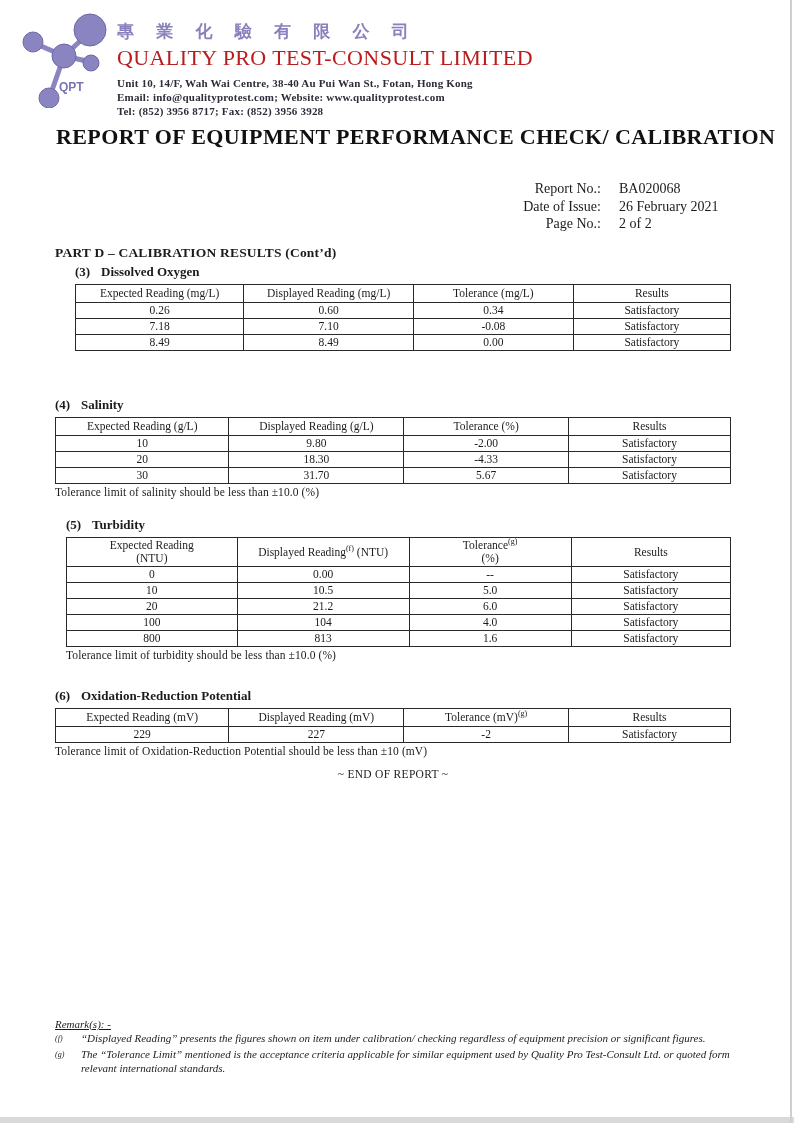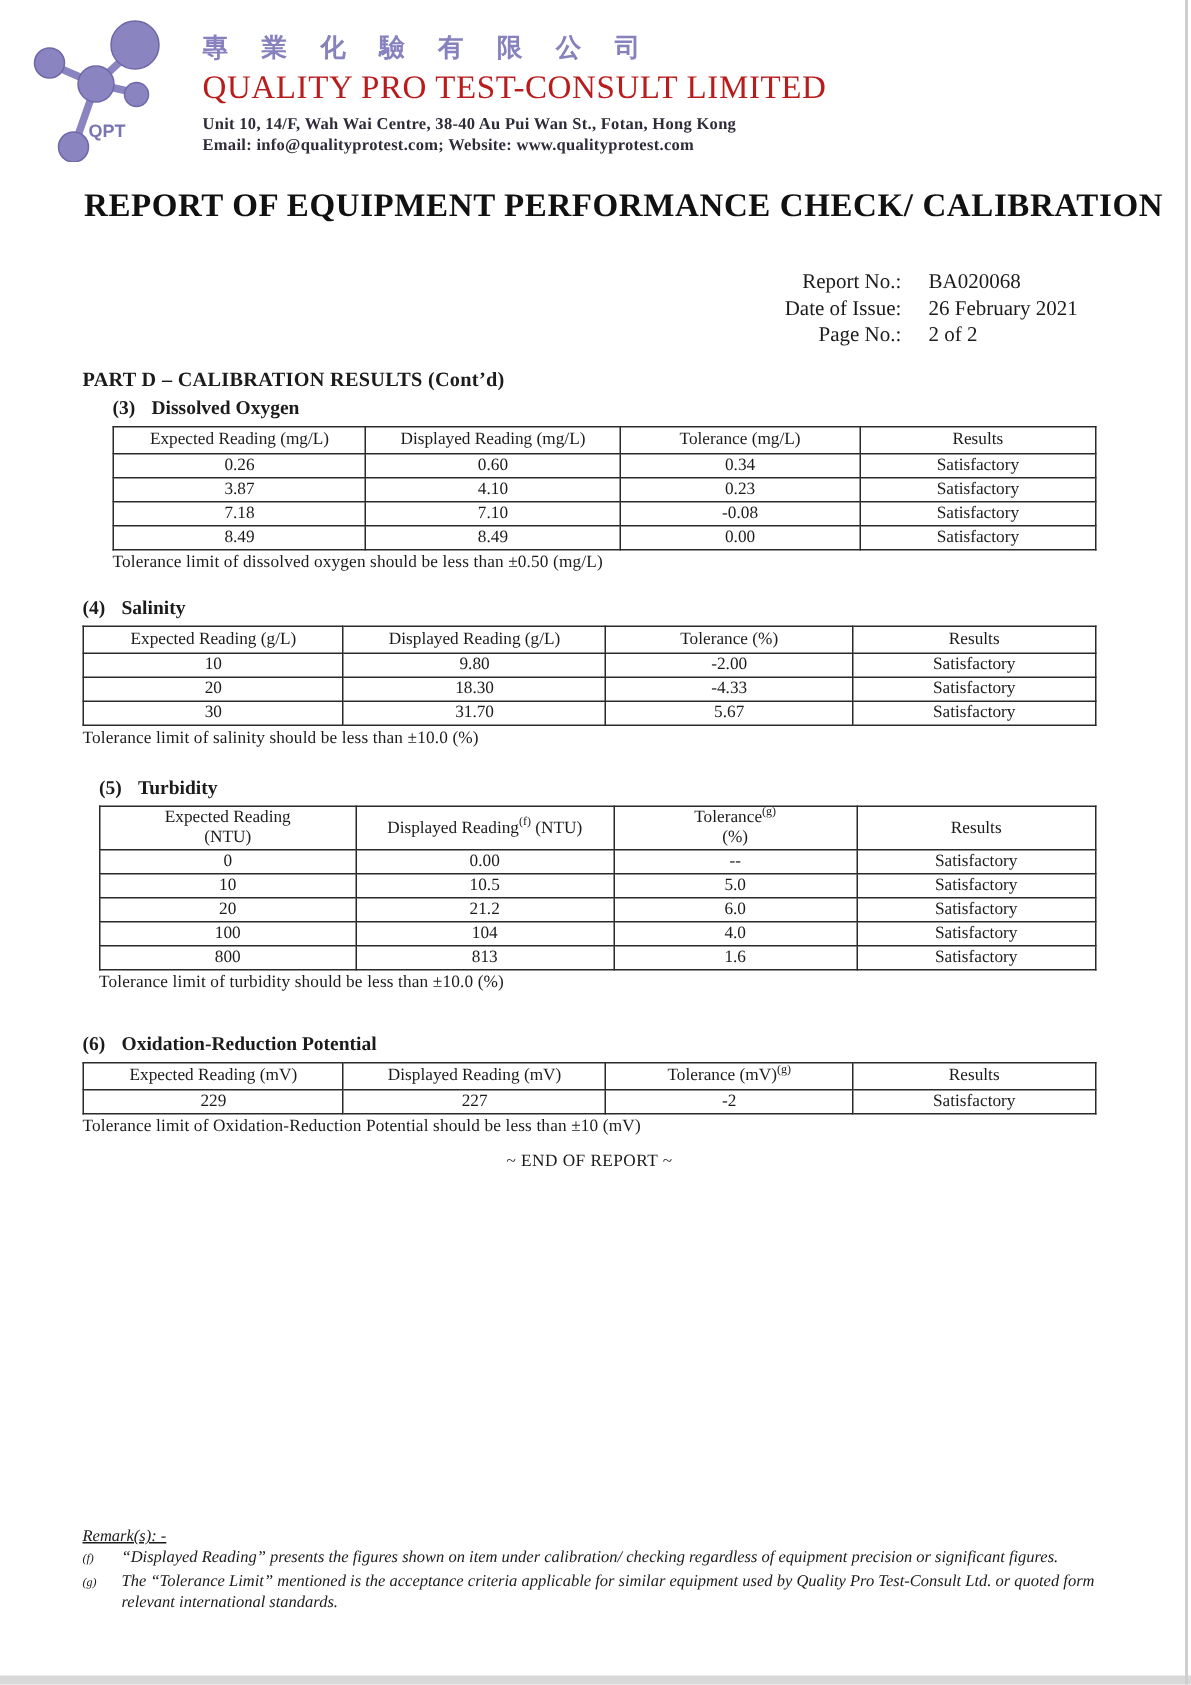--- a/index.html
+++ b/index.html
@@ -7,21 +7,21 @@
   body {
     width: 794px; height: 1123px;
     position: relative;
     font-family: "Liberation Serif", serif;
     color: #1b1b1b;
     overflow: hidden;
   }
 
   
   .logo { position: absolute; left: 14px; top: 8px; width: 96px; height: 100px; }
-  .header-text { position: absolute; left: 117px; top: 20px; margin-left: 18px; }
+  .header-text { position: absolute; left: 117px; top: 20px; }
   .company-zh {
     font-size: 17px; font-weight: bold; color: #8781bd;
     letter-spacing: 9px; margin-bottom: 2px;
   }
   .company-en {
     font-size: 22px; color: #b91c1c; letter-spacing: 0.4px;
     margin-bottom: 5px;
   }
   .addr-line {
     font-size: 11px; font-weight: bold; color: #2f2b38;
@@ -116,20 +116,21 @@
     </g>
     <text x="45" y="83" font-family="Liberation Sans, sans-serif" font-size="12" font-weight="bold" fill="#7a74b5">QPT</text>
   </svg>
 </div>
 
 <div class="header-text">
   <div class="company-zh">專 業 化 驗 有 限 公 司</div>
   <div class="company-en">QUALITY PRO TEST-CONSULT LIMITED</div>
   <div class="addr-line">Unit 10, 14/F, Wah Wai Centre, 38-40 Au Pui Wan St., Fotan, Hong Kong</div>
   <div class="addr-line">Email: info@qualityprotest.com; Website: www.qualityprotest.com</div>
+  <div class="addr-line">Tel: (852) 3956 8717; Fax: (852) 3956 3928</div>
 </div>
 
 <div class="report-title">REPORT OF EQUIPMENT PERFORMANCE CHECK/ CALIBRATION</div>
 
 <div class="report-info">
   <div class="ri-row">
     <span class="ri-label">Report No.</span>
     <span class="ri-colon">:</span>
     <span class="ri-value">BA020068</span>
   </div>
@@ -167,40 +168,33 @@
         </tr>
       </thead>
       <tbody>
         <tr>
           <td>0.26</td>
           <td>0.60</td>
           <td>0.34</td>
           <td>Satisfactory</td>
         </tr>
         <tr>
-          <td>3.87</td>
-          <td>4.10</td>
-          <td>0.23</td>
-          <td>Satisfactory</td>
-        </tr>
-        <tr>
           <td>7.18</td>
           <td>7.10</td>
           <td>-0.08</td>
           <td>Satisfactory</td>
         </tr>
         <tr>
           <td>8.49</td>
           <td>8.49</td>
           <td>0.00</td>
           <td>Satisfactory</td>
         </tr>
       </tbody>
     </table>
-  <div class="sec-note">Tolerance limit of dissolved oxygen should be less than ±0.50 (mg/L)</div>
 </div>
 
 <div class="section sec-4">
   <div class="sec-heading">
     <span class="sec-num">(4)</span><span>Salinity</span>
   </div>
   <table class="results">
       <colgroup>
         <col style="width: 25.7%;">
         <col style="width: 25.9%;">

